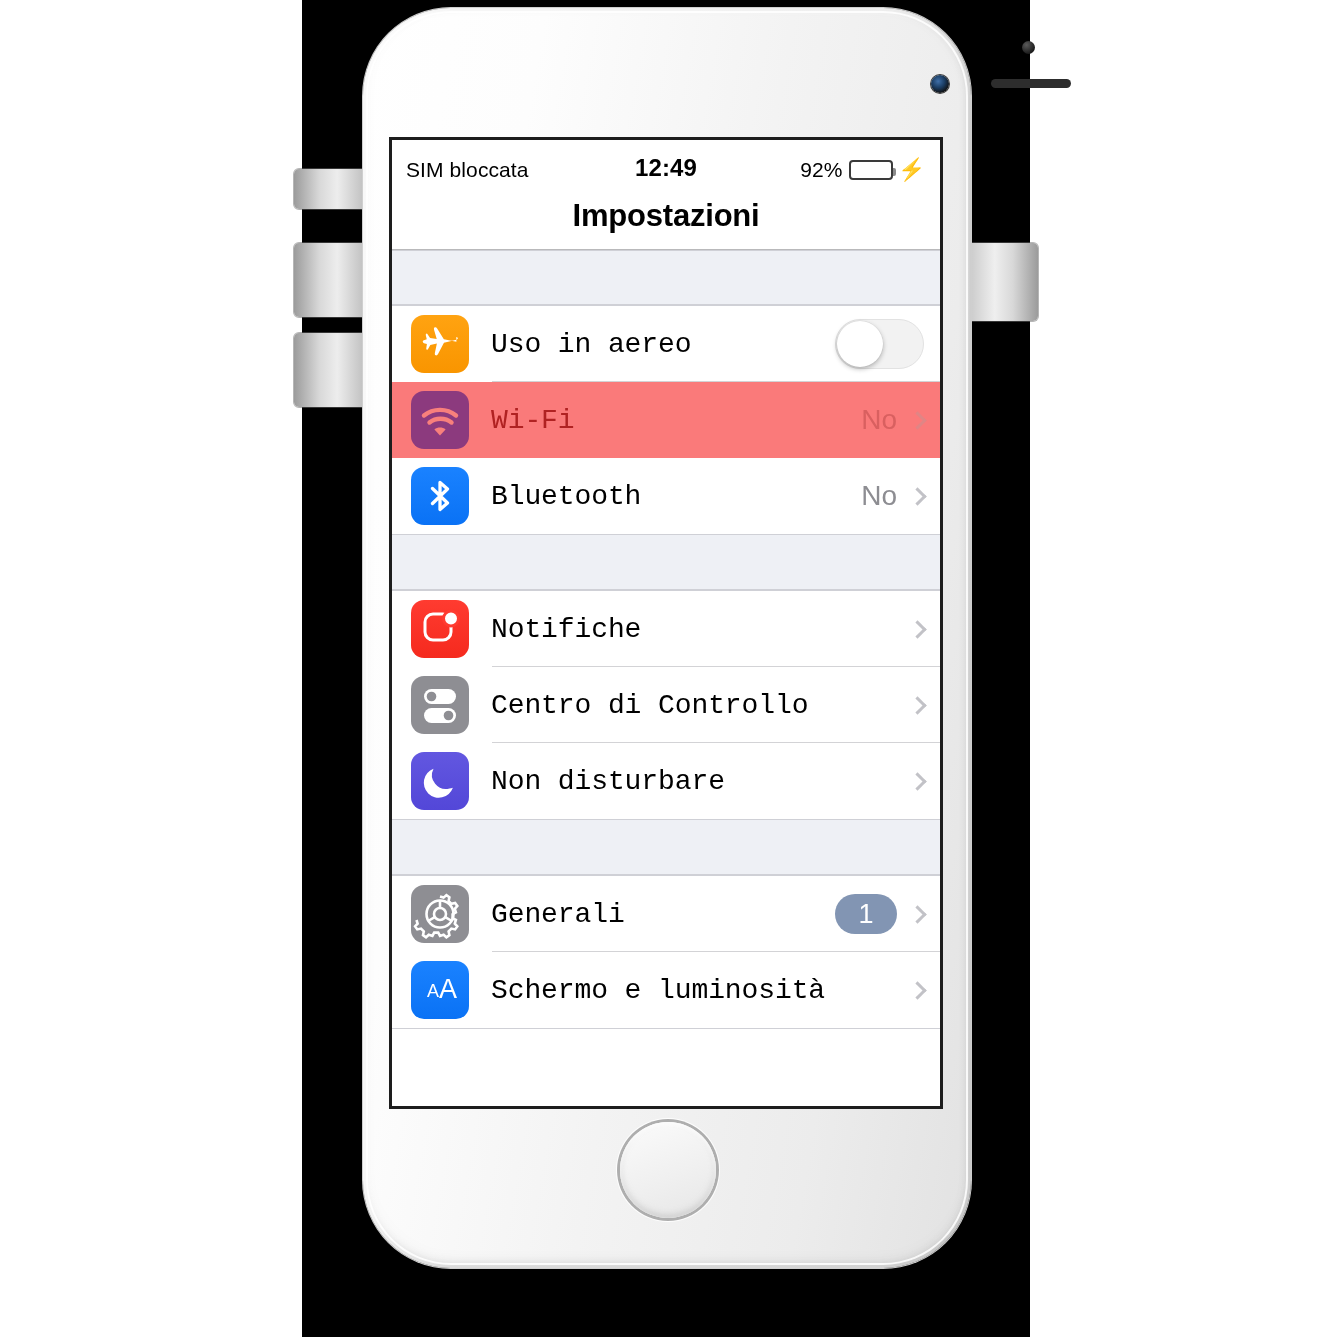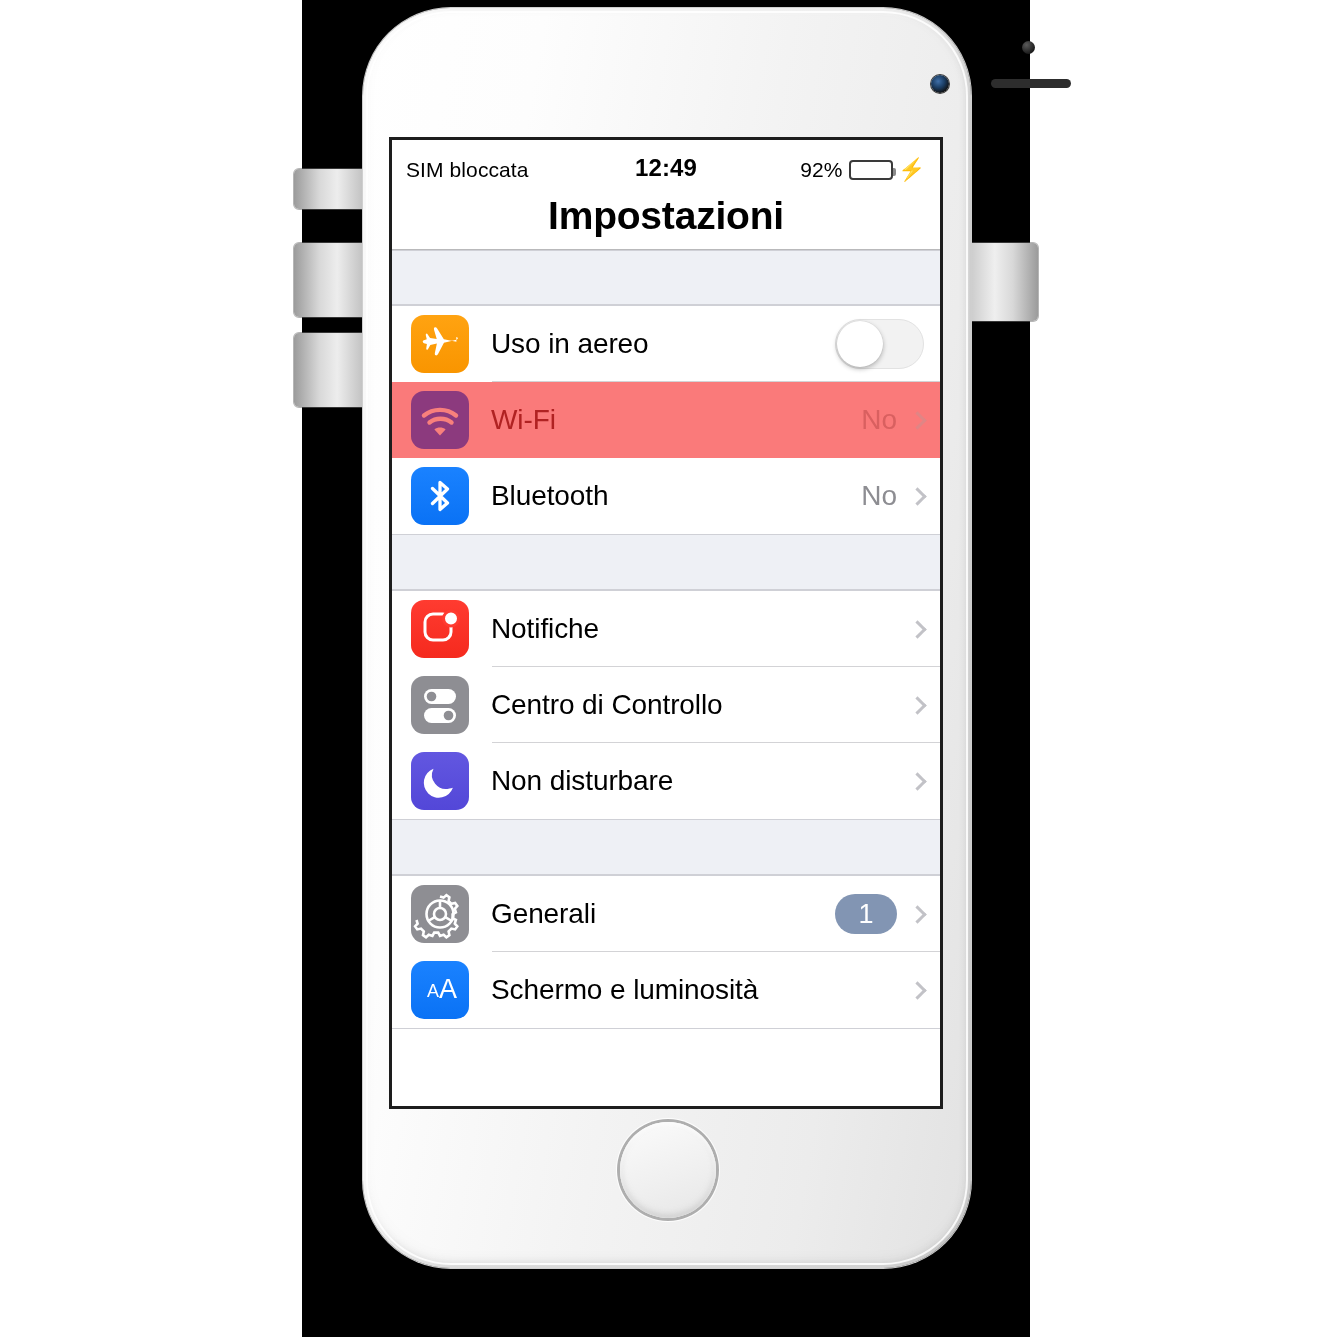--- a/index.html
+++ b/index.html
@@ -98,40 +98,40 @@
   .batt { position:relative; width:44px; height:20px; border:2px solid #3a3a3a; border-radius:4px; padding:2px; }
   .batt-fill { height:100%; background:#2fdd63; border-radius:1px; }
   .batt-cap { position:absolute; right:-5px; top:6px; width:3px; height:8px; background:#8a8a8a; border-radius:0 2px 2px 0; }
   .bolt { font-size:22px; line-height:1; color:#000; }
 
   
   .navbar {
     height:68px; display:flex; align-items:center; justify-content:center;
     background:#ffffff; border-bottom:1px solid #b9b9bb;
   }
-  .navtitle { font-size:39px; font-weight:bold; color:#000; letter-spacing:-.2px; }
+  .navtitle { font-size:31px; font-weight:bold; color:#000; letter-spacing:-.2px; }
 
   
   .table { background:#eef0f5; }
   .gap { height:55px; background:#eef0f5; border-bottom:1px solid #cfd0d6; }
   .gap.first { border-top:1px solid #cfd0d6; }
 
   .group { background:#ffffff; border-top:1px solid #cfd0d6; border-bottom:1px solid #cfd0d6; }
 
   .row {
     position:relative; display:flex; align-items:center;
     height:76px; padding-left:19px; background:#ffffff;
   }
   .row .sep {
     position:absolute; left:100px; right:0; bottom:0; height:1px; background:#d3d3d6;
   }
   .row:last-child .sep { display:none; }
 
   .ico { width:58px; height:58px; border-radius:13px; flex:0 0 auto; position:relative; }
-  .label { margin-left:22px; font-size:28px; color:#000; letter-spacing:-.1px; }
+  .label { margin-left:22px; font-size:28px; color:#000; letter-spacing:-.1px;font-family:Liberation Mono, monospace; }
 
   .right { margin-left:auto; display:flex; align-items:center; padding-right:16px; gap:14px; }
   .value { font-size:28px; color:#8d8d92; }
   .chev {
     width:13px; height:13px; border-right:3px solid #c2c2c7; border-top:3px solid #c2c2c7;
     transform:rotate(45deg);
   }
 
   
   .row.hl { background:#fa7a7a; }

